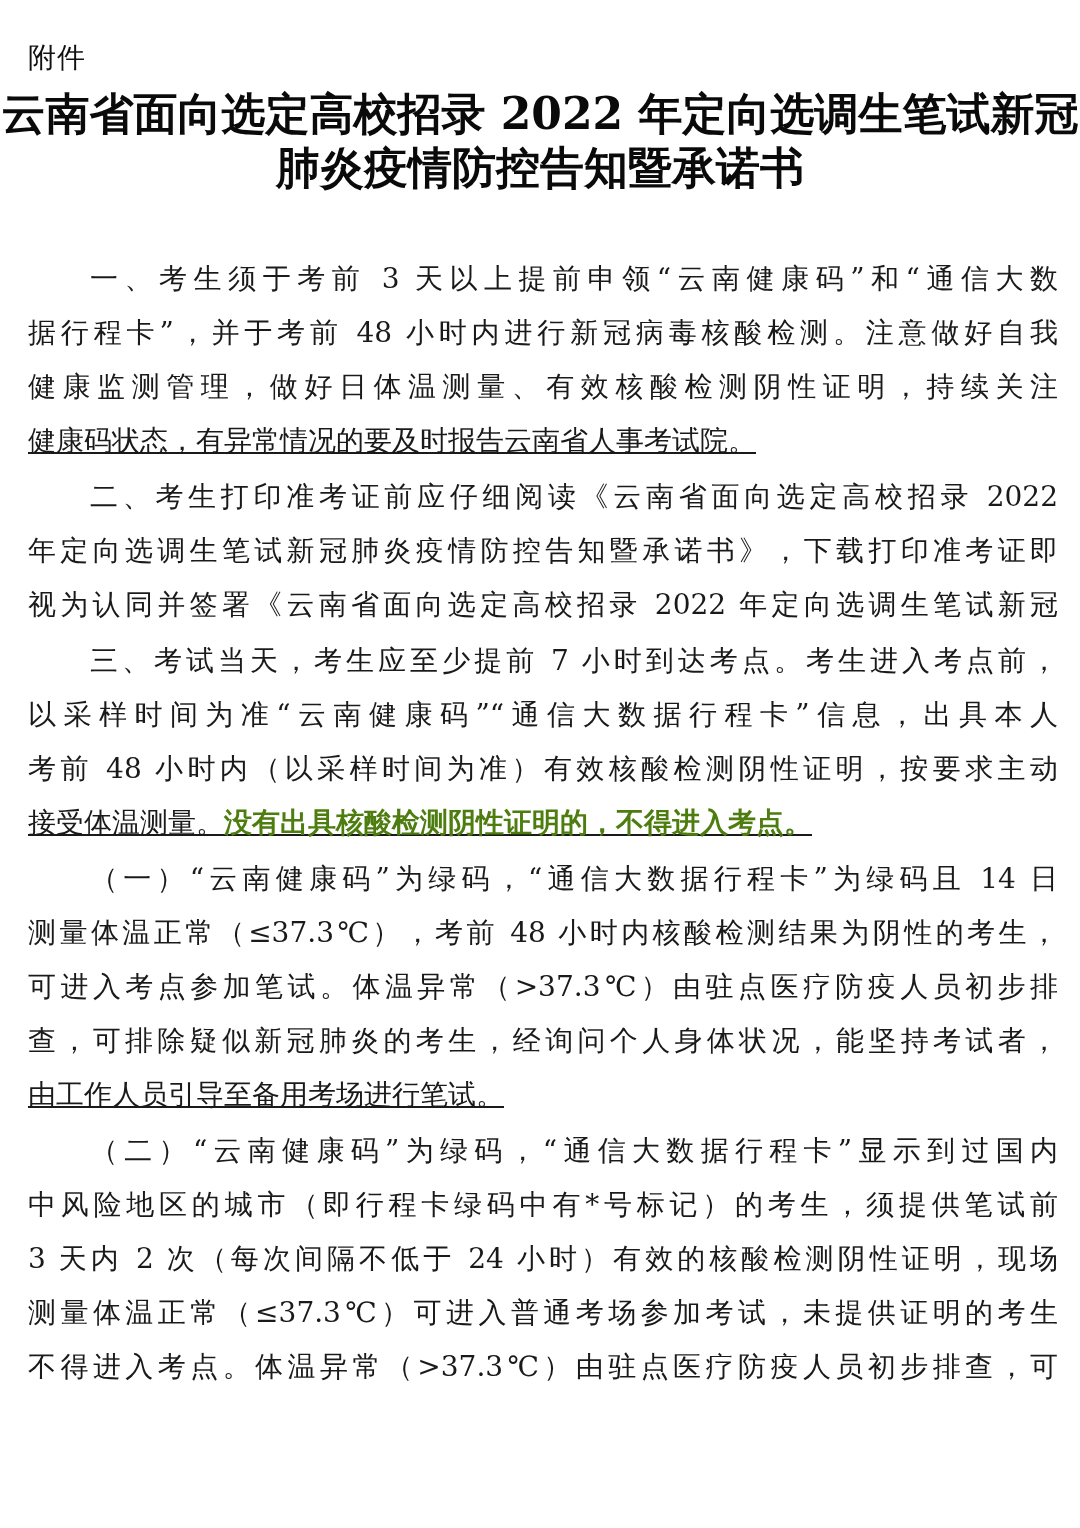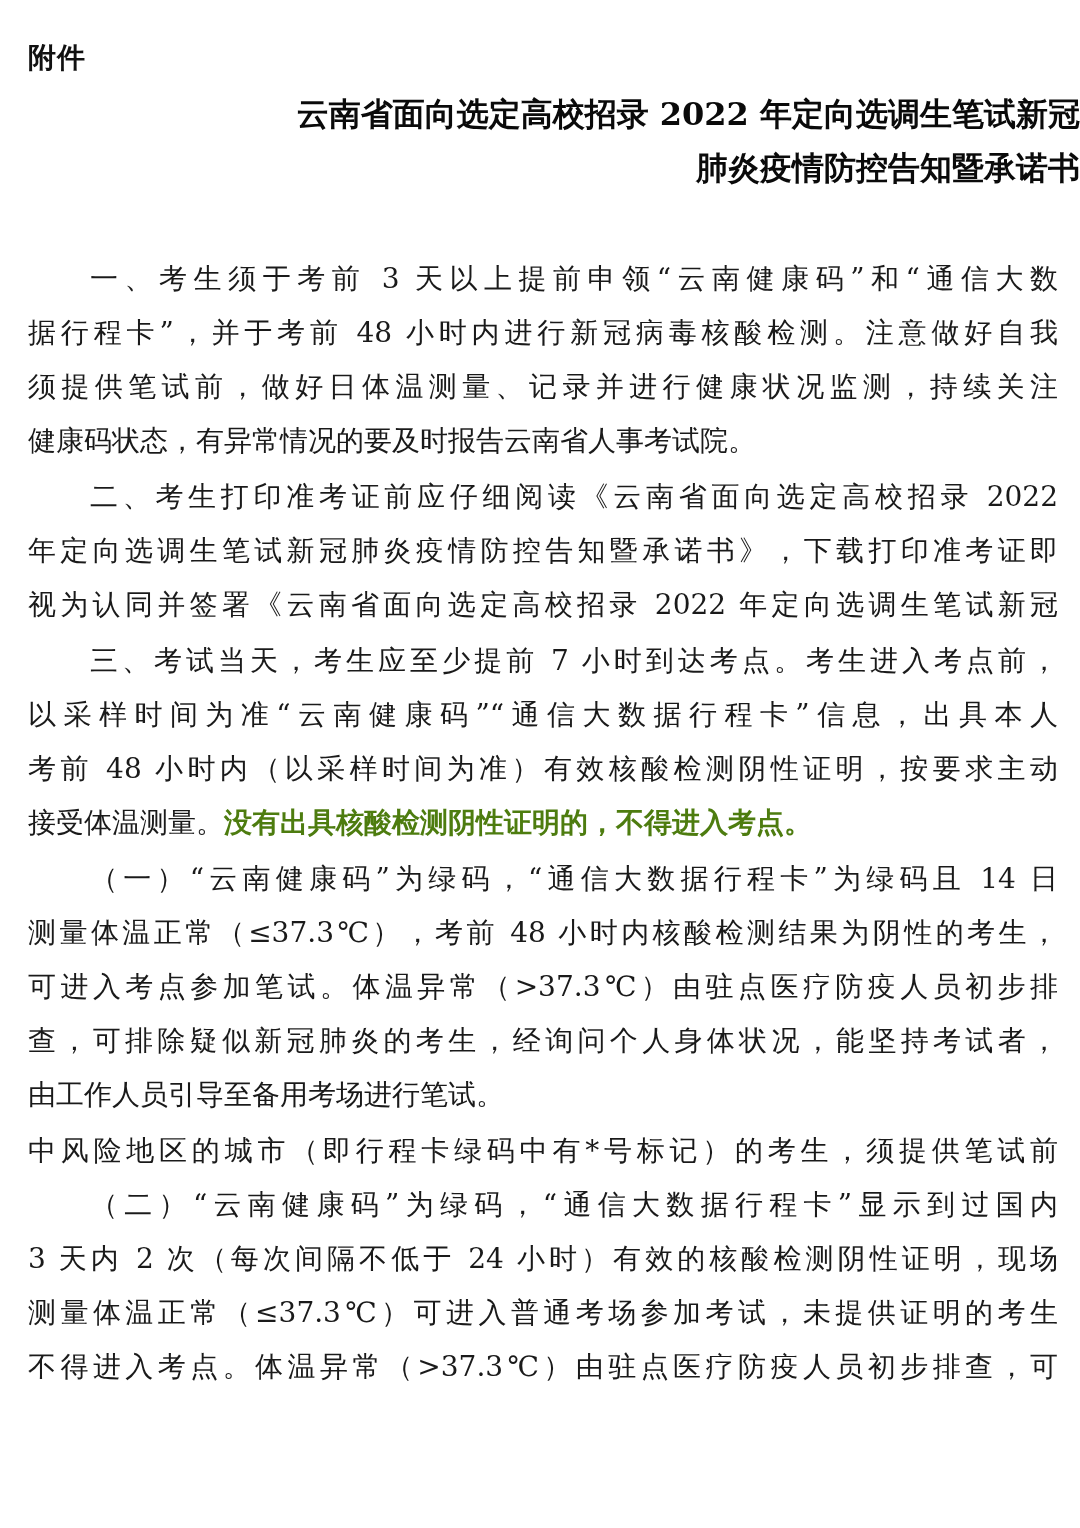--- a/index.html
+++ b/index.html
@@ -17,29 +17,28 @@
     }
     .attachment-label {
       position: absolute;
       left: 28px;
       top: 40px;
       font-family: "DejaVu Sans", "Liberation Sans", sans-serif;
       font-size: 28px;
       line-height: 36px;
       color: #111;
       letter-spacing: 1px;
-      font-weight: bold;
     }
     .title {
       position: absolute;
       left: 0;
       width: 1080px;
-      text-align: right;
+      text-align: center;
       font-weight: bold;
-      font-size: 32px;
+      font-size: 44px;
       line-height: 56px;
       letter-spacing: 0px;
       color: #0a0a0a;
     }
     .title.l1 { top: 86px; }
     .title.l2 { top: 140px; }
     .body-text {
       position: absolute;
       left: 28px;
       width: 1030px;
@@ -50,20 +49,21 @@
       line-height: 54px;
       font-size: 28px;
       white-space: nowrap;
       text-align: justify;
       text-align-last: justify;
       color: #1a1a1a;
       font-family: "DejaVu Serif", "Liberation Serif", serif;
     }
     .line.last {
       text-align-last: left;
+      text-decoration: underline;
     }
     .line.indent {
       padding-left: 62px;
     }
     .para-gap { height: 2px; }
     .bold { font-weight: bold; color: #4d7c0f; }
   </style>
 </head>
 <body>
 
@@ -72,21 +72,21 @@
   <div class="attachment-label">附件</div>
 
   <div class="title l1">云南省面向选定高校招录 2022 年定向选调生笔试新冠</div>
   <div class="title l2">肺炎疫情防控告知暨承诺书</div>
 
   <div class="body-text">
 
     <div>
       <div class="line indent">一、考生须于考前 3 天以上提前申领“云南健康码”和“通信大数</div>
       <div class="line">据行程卡”，并于考前 48 小时内进行新冠病毒核酸检测。注意做好自我</div>
-      <div class="line">须提供笔试前，做好日体温测量、记录并进行健康状况监测，持续关注</div>
+      <div class="line">健康监测管理，做好日体温测量、有效核酸检测阴性证明，持续关注</div>
       <div class="line last">健康码状态，有异常情况的要及时报告云南省人事考试院。</div>
     </div>
     <div class="para-gap"></div>
 
     <div>
       <div class="line indent">二、考生打印准考证前应仔细阅读《云南省面向选定高校招录 2022</div>
       <div class="line">年定向选调生笔试新冠肺炎疫情防控告知暨承诺书》，下载打印准考证即</div>
       <div class="line">视为认同并签署《云南省面向选定高校招录 2022 年定向选调生笔试新冠</div>
     </div>
     <div class="para-gap"></div>
@@ -104,21 +104,21 @@
     <div>
       <div class="line indent">（一）“云南健康码”为绿码，“通信大数据行程卡”为绿码且 14 日</div>
       <div class="line">测量体温正常（≤37.3℃），考前 48 小时内核酸检测结果为阴性的考生，</div>
       <div class="line">可进入考点参加笔试。体温异常（&gt;37.3℃）由驻点医疗防疫人员初步排</div>
       <div class="line">查，可排除疑似新冠肺炎的考生，经询问个人身体状况，能坚持考试者，</div>
       <div class="line last">由工作人员引导至备用考场进行笔试。</div>
     </div>
     <div class="para-gap"></div>
 
     <div>
+      <div class="line indent">（二）“云南健康码”为绿码，“通信大数据行程卡”显示到过国内</div>
       <div class="line">中风险地区的城市（即行程卡绿码中有*号标记）的考生，须提供笔试前</div>
-      <div class="line indent">（二）“云南健康码”为绿码，“通信大数据行程卡”显示到过国内</div>
       <div class="line">3 天内 2 次（每次间隔不低于 24 小时）有效的核酸检测阴性证明，现场</div>
       <div class="line">测量体温正常（≤37.3℃）可进入普通考场参加考试，未提供证明的考生</div>
       <div class="line">不得进入考点。体温异常（&gt;37.3℃）由驻点医疗防疫人员初步排查，可</div>
     </div>
 
   </div>
 </div>
 
 </body></html>

